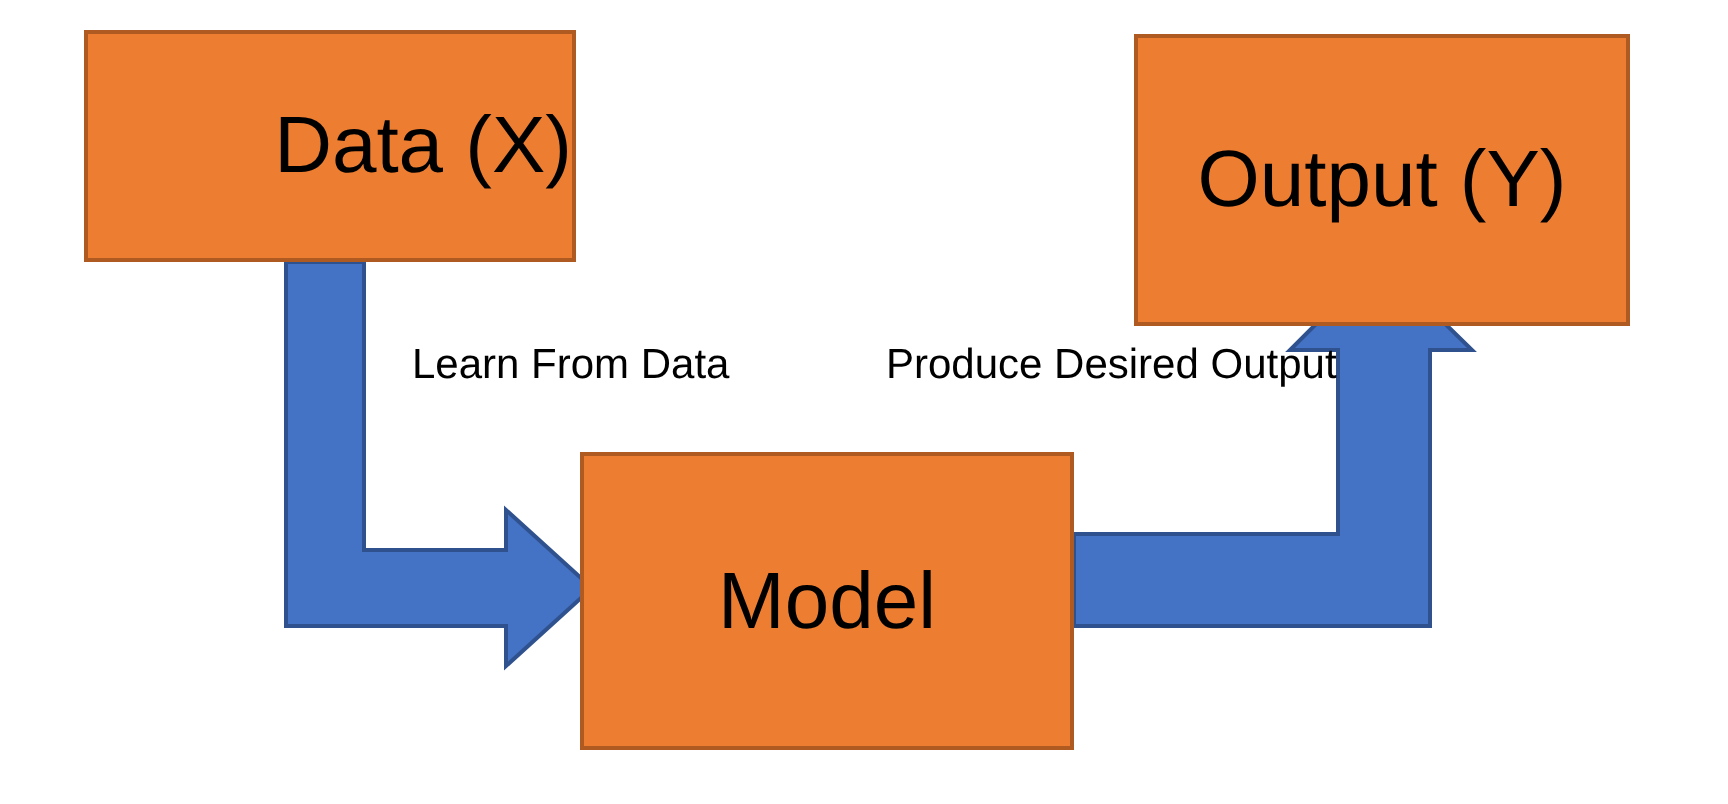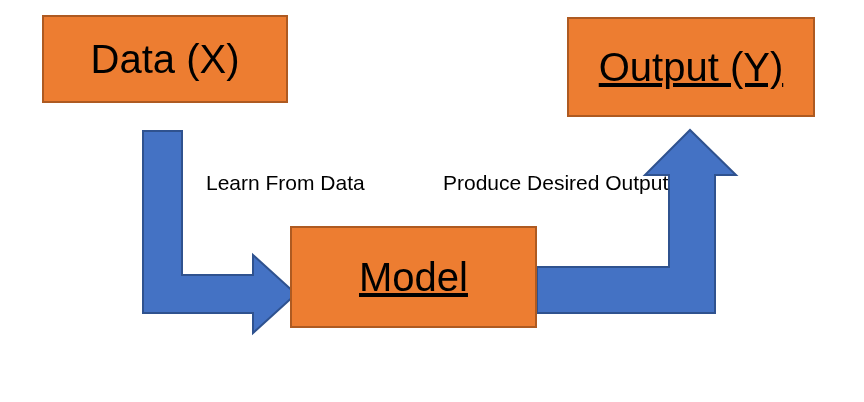--- a/index.html
+++ b/index.html
@@ -34,23 +34,23 @@
     background: var(--box-fill, #ED7D31);
     border: 2px solid var(--box-border, #AE5A21);
     display: flex;
     align-items: center;
     justify-content: center;
     color: var(--label-text, #000000);
     font-size: 40px;
     line-height: 1;
     white-space: nowrap;
   }
-  .box-data   { left: 42px;  top: 15px;  width: 246px; height: 88px; }
-  .box-output { left: 567px; top: 17px;  width: 248px; height: 100px; text-decoration: underline; }
-  .box-model  { left: 290px; top: 226px; width: 247px; height: 102px; text-decoration: underline; }
+  .box-data   { left: 42px;  top: 15px;  width: 246px; height: 116px; justify-content: flex-end; }
+  .box-output { left: 567px; top: 17px;  width: 248px; height: 146px; }
+  .box-model  { left: 290px; top: 226px; width: 247px; height: 149px; }
   .arrow-label {
     position: absolute;
     color: var(--label-text, #000000);
     font-size: 21px;
     line-height: 1.2;
     white-space: nowrap;
   }
   .label-learn   { left: 206px; top: 170px; }
   .label-produce { left: 443px; top: 170px; }
 </style>

